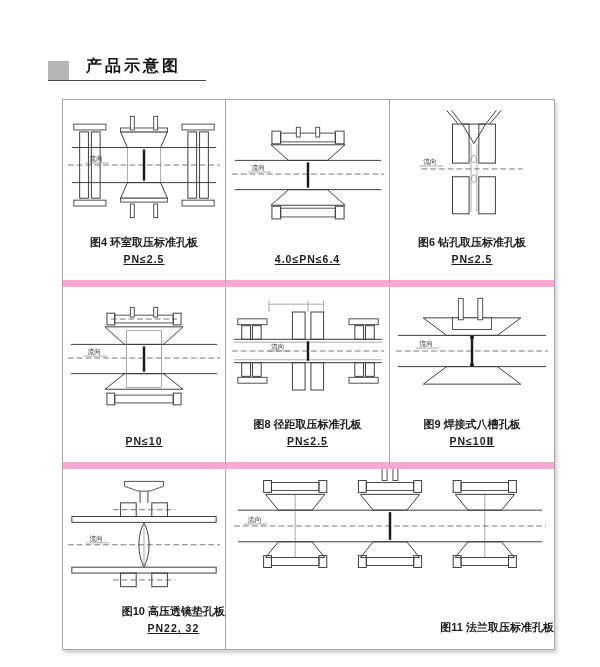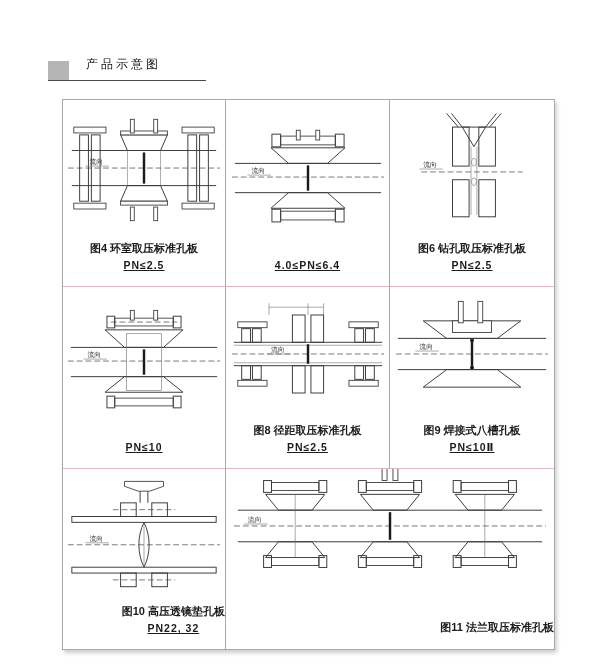--- a/index.html
+++ b/index.html
@@ -3,32 +3,32 @@
 <meta charset="utf-8">
 <style>
   html,body{margin:0;padding:0;}
   body{
     width:600px;height:667px;position:relative;background:#ffffff;
     font-family:"Liberation Sans","DejaVu Sans",sans-serif;color:#1b1b1b;
     overflow:hidden;
   }
   
   .hdr-square{position:absolute;left:48px;top:61px;width:21px;height:19px;background:#b5b5b5;}
-  .hdr-title{position:absolute;left:86px;top:56px;font-size:12px;font-weight:normal;
+  .hdr-title{position:absolute;left:86px;top:56px;font-size:16px;font-weight:bold;
     letter-spacing:3px;color:#111;text-align:right;}
   .hdr-underline{position:absolute;left:48px;top:80px;width:158px;height:1px;background:#4a4a4a;}
   
   .grid{
     position:absolute;left:62px;top:99px;width:491px;height:549px;
     border:1px solid #a8a8a8;display:grid;
     grid-template-columns:163px 164px 164px;
     grid-template-rows:187px 182px 180px;
     background:#fff;box-shadow:2px 3px 4px #cfcfcf;
   }
-  .cell{border-right:1px solid #a8a8a8;border-bottom:1px solid #f9a8d4;
+  .cell{border-right:1px solid #a8a8a8;border-bottom:7px solid #f9a8d4;
     display:flex;flex-direction:column;align-items:center;justify-content:flex-end;
     overflow:hidden;}
   .cell.last-col{border-right:none;}
   .cell.last-row{border-bottom:none;align-items:flex-end;}
   .cell.span2{grid-column:2 / 4;gap:32px;}
   .drawing{flex:1 1 auto;display:flex;align-items:center;justify-content:center;width:100%;}
   .cap{flex:0 0 auto;text-align:center;padding-bottom:12px;line-height:1.6;}
   .cap .t1{font-size:11px;font-weight:bold;color:#1b1b1b;}
   .cap .t2{font-size:10.5px;font-weight:bold;color:#1b1b1b;letter-spacing:1px;text-decoration:underline;}
   svg{display:block;}

